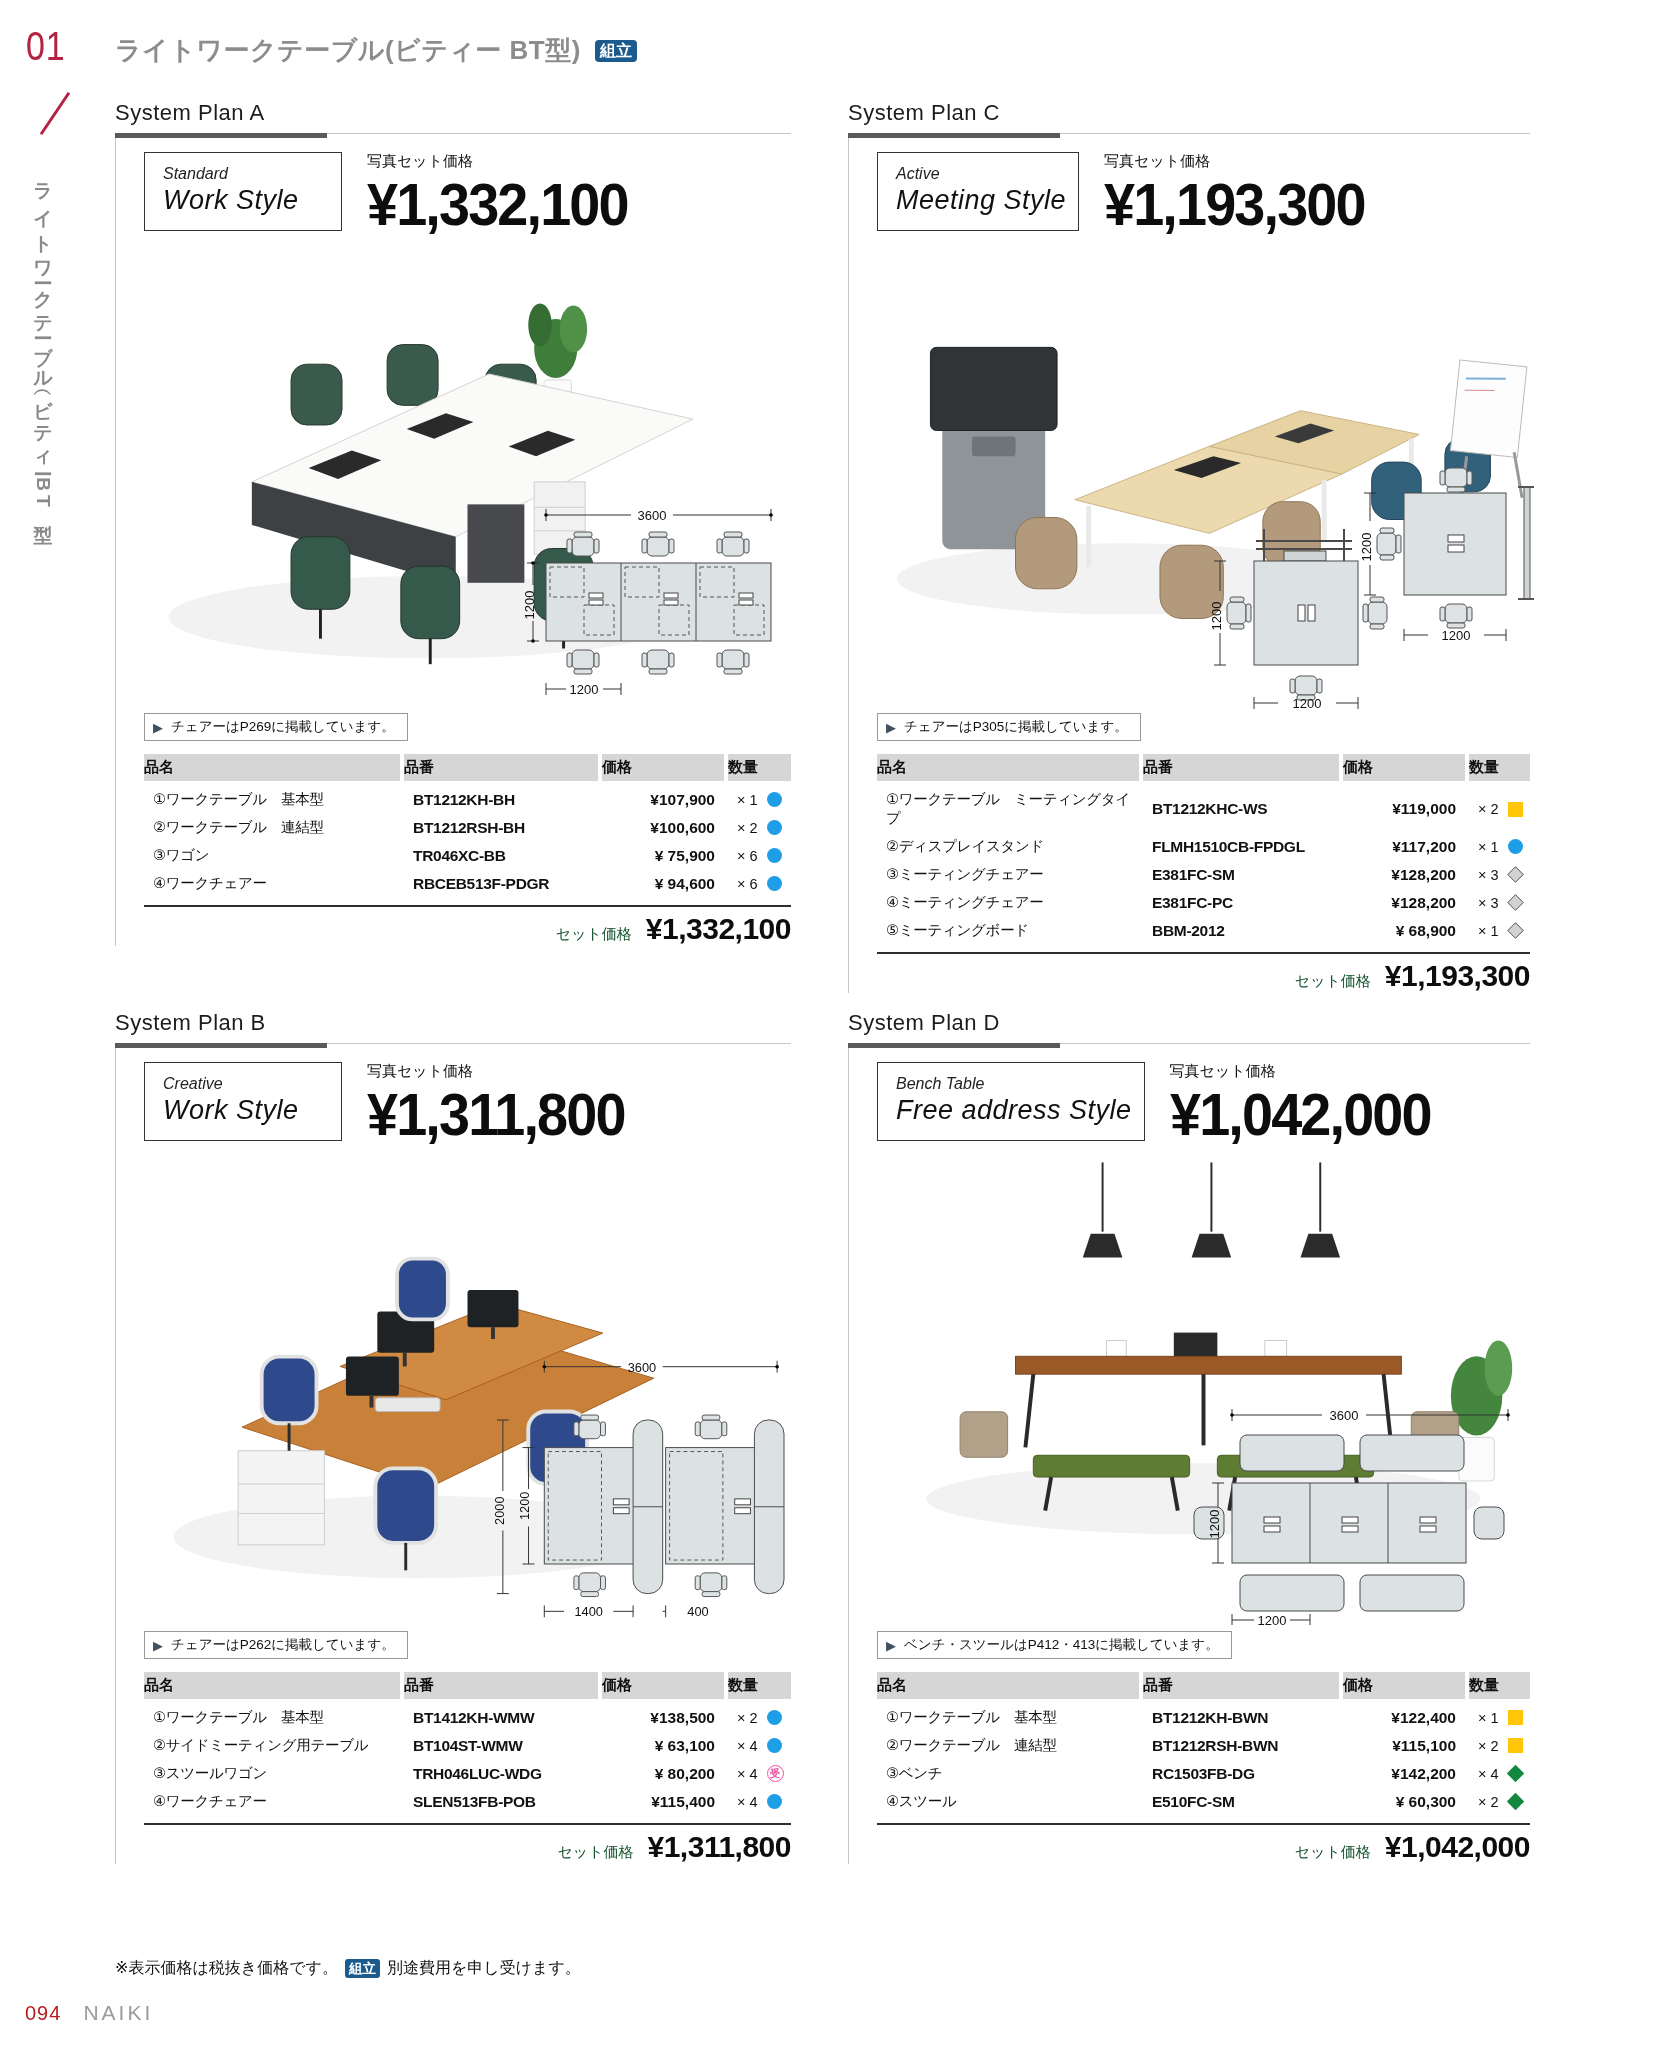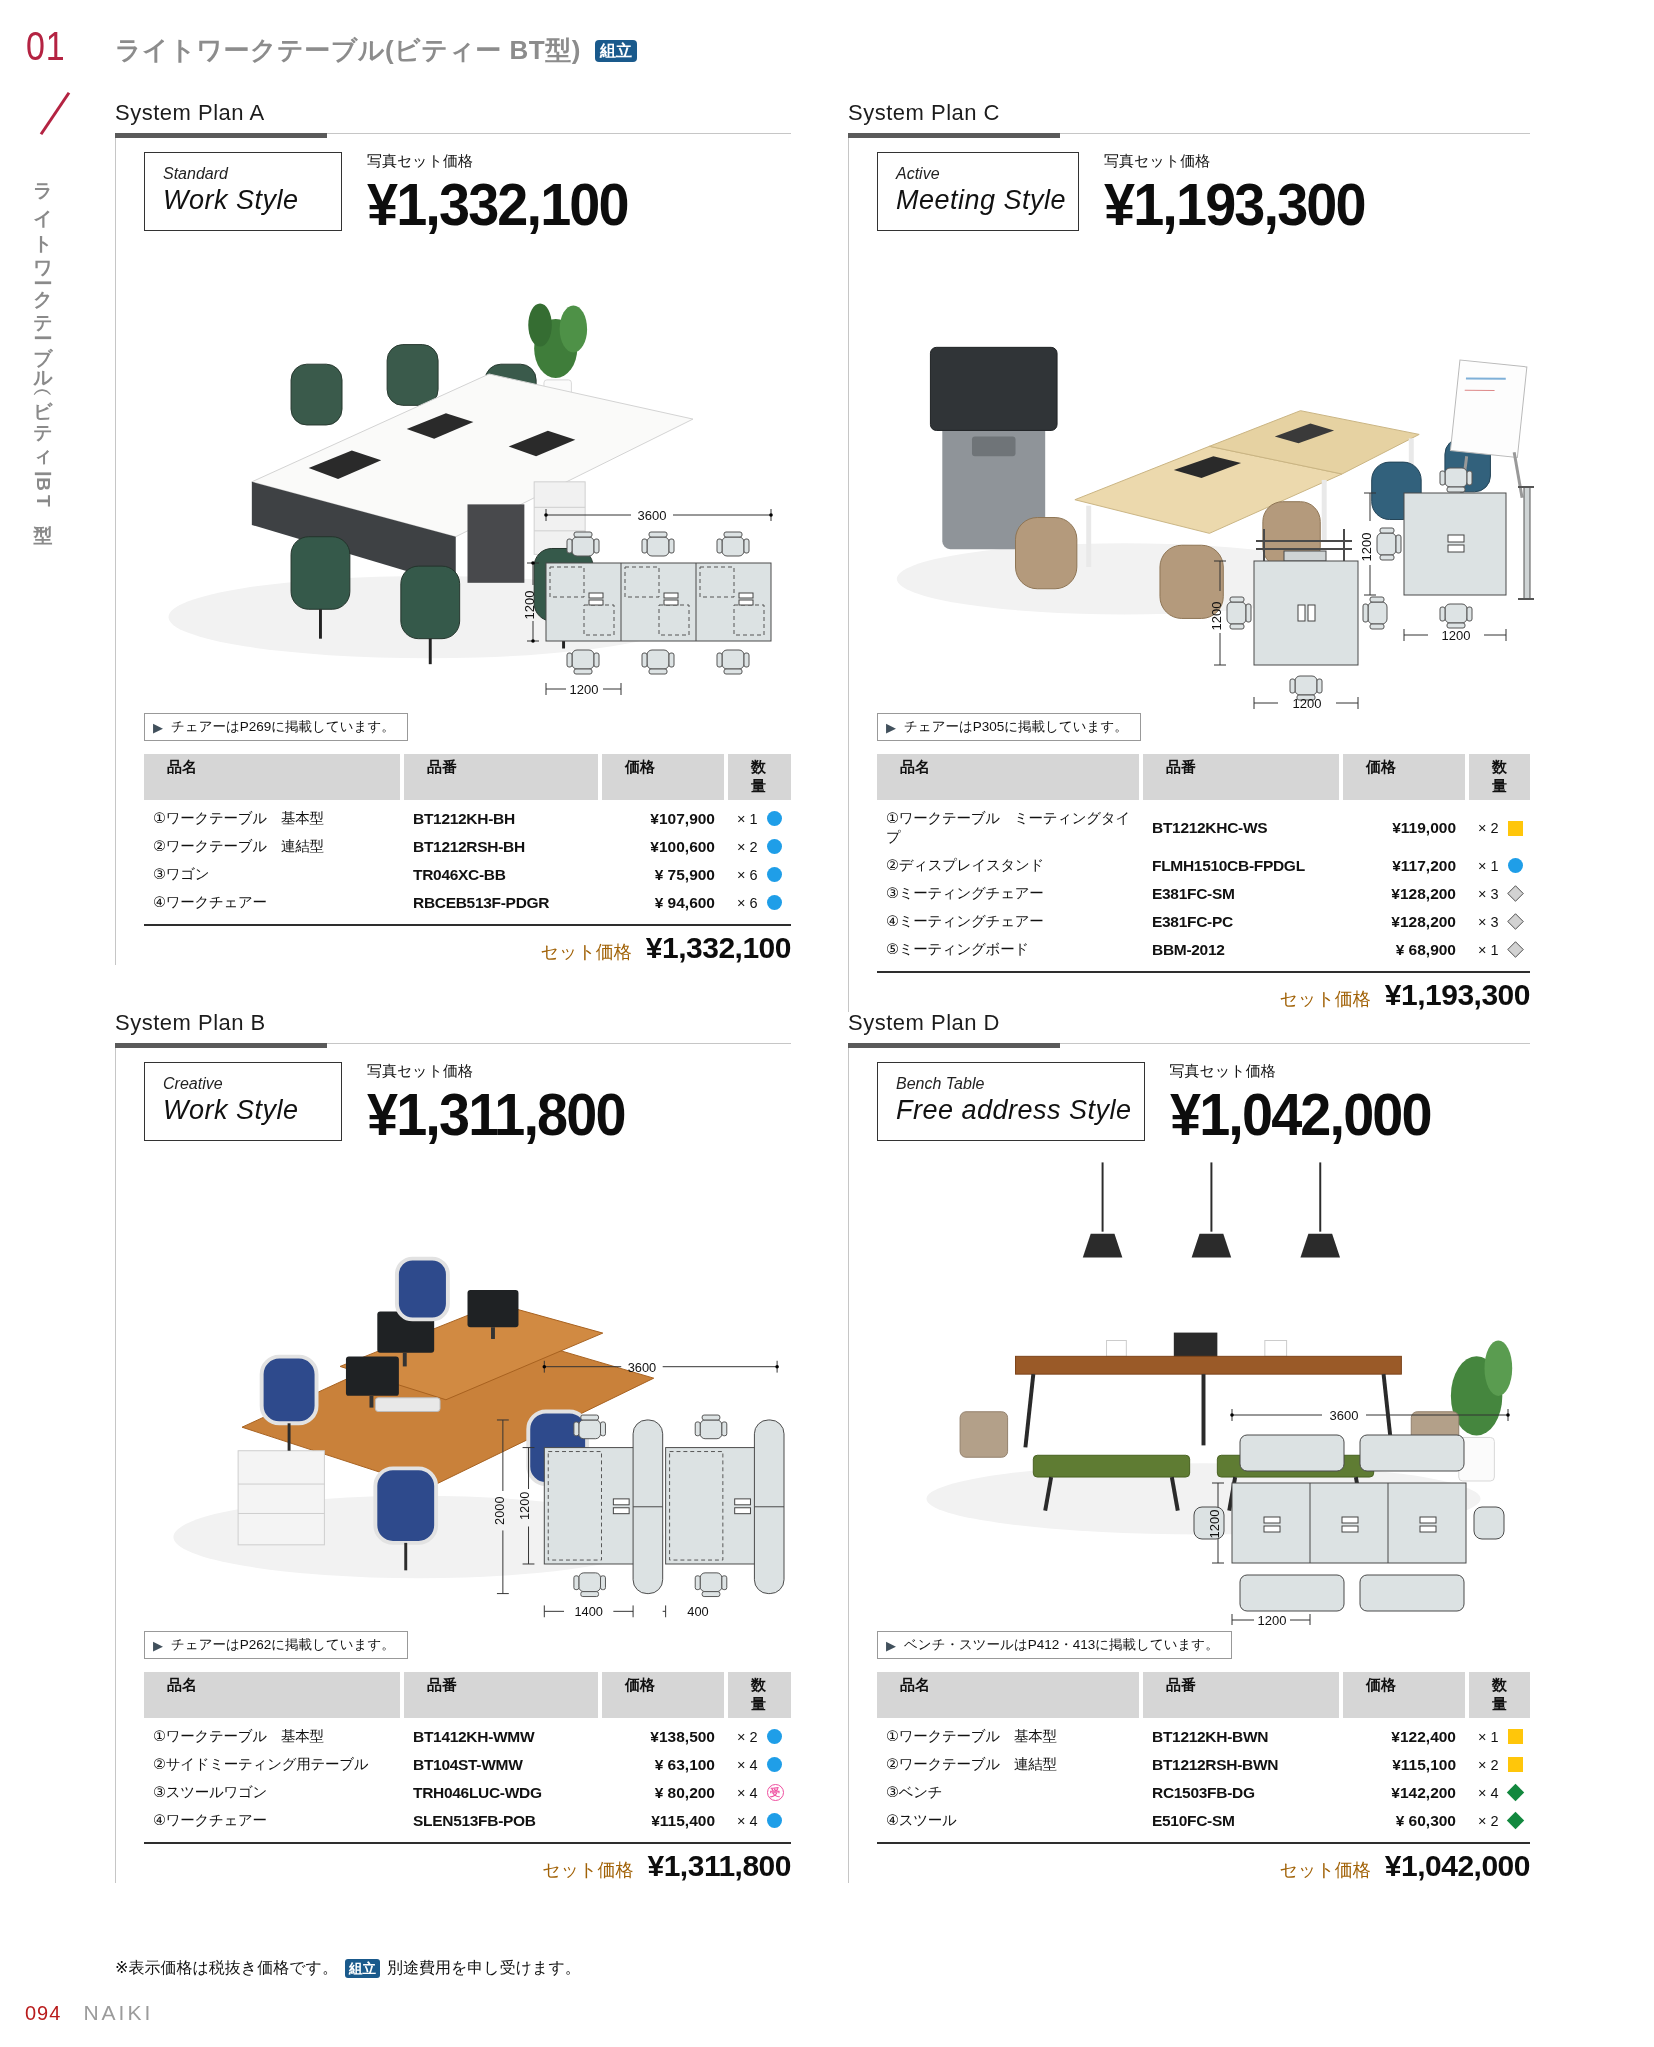--- a/index.html
+++ b/index.html
@@ -53,39 +53,39 @@
   .panel-d .diagram { right:8px;  bottom:-10px; width:348px; }
 
   .note { display:inline-flex; align-items:center; gap:8px; border:1px solid #999;
           padding:4px 12px 4px 8px; margin-top:16px; font-size:13.5px; color:#111; background:#fff; }
   .note-arrow { color:#41505c; font-size:13px; line-height:1; }
 
   .ptable { margin-top:13px; }
   .thead, .trow { display:grid; grid-template-columns:256px 194px 122px 1fr; column-gap:4px; }
   .panel-c .thead, .panel-c .trow, .panel-d .thead, .panel-d .trow
          { grid-template-columns:262px 196px 122px 1fr; }
-  .thead .hc { background:#d6d6d6; font-size:15px; font-weight:bold; color:#111; padding:4px 23px; }
+  .thead .hc { background:#d6d6d6; font-size:15px; font-weight:bold; color:#111; padding:4px 0; }
   .trow { margin-top:9px; align-items:center; }
   .tc { font-size:14.5px; color:#111; padding:0 9px; }
   .tname { letter-spacing:-.3px; }
   .tcode { font-weight:bold; font-size:15.5px; letter-spacing:-.3px; }
   .tprice { font-weight:bold; font-size:15.5px; text-align:right; }
   .tqty { display:flex; align-items:center; font-size:14.5px; white-space:nowrap; }
 
   .marker { display:inline-block; width:15px; height:15px; margin-left:9px; }
   .m-blue-circle   { background:#1f9ee8; border-radius:50%; }
   .m-yellow-square { background:#ffc60a; }
   .m-gray-diamond  { background:#d2d2d2; border:1px solid #3a3a3a; transform:rotate(45deg) scale(.78); }
   .m-green-diamond { background:#12883e; transform:rotate(45deg) scale(.82); }
   .m-ju { width:17px; height:17px; border:1.5px solid #ef4fa0; border-radius:50%; color:#ef4fa0;
           font-size:10.5px; font-weight:bold; line-height:14px; text-align:center; background:#fff; }
 
   .setline { border-top:2px solid #2e2e2e; margin-top:12px; padding-top:5px;
              display:flex; justify-content:flex-end; align-items:baseline; gap:14px; }
-  .set-label { font-size:18px; color:#a16207; }
+  .set-label { font-size:15px; color:#14532d; }
   .set-price { font-size:30px; font-weight:bold; color:#0d0d0d; letter-spacing:-.5px; }
 
   
   .foot-note { position:absolute; left:115px; top:1958px; display:flex; align-items:center; gap:7px;
                font-size:16px; color:#111; }
   .foot-note .badge-assembly { font-size:13.5px; padding:3px 4px; border-radius:3px; }
   .page-foot { position:absolute; left:25px; top:2001px; display:flex; align-items:baseline; gap:22px; }
   .page-foot .num { font-size:20px; color:#b91c1c; letter-spacing:1px;text-align:center; }
   .page-foot .brand { font-size:21px; color:#9b9b9b; letter-spacing:3px; }
 

